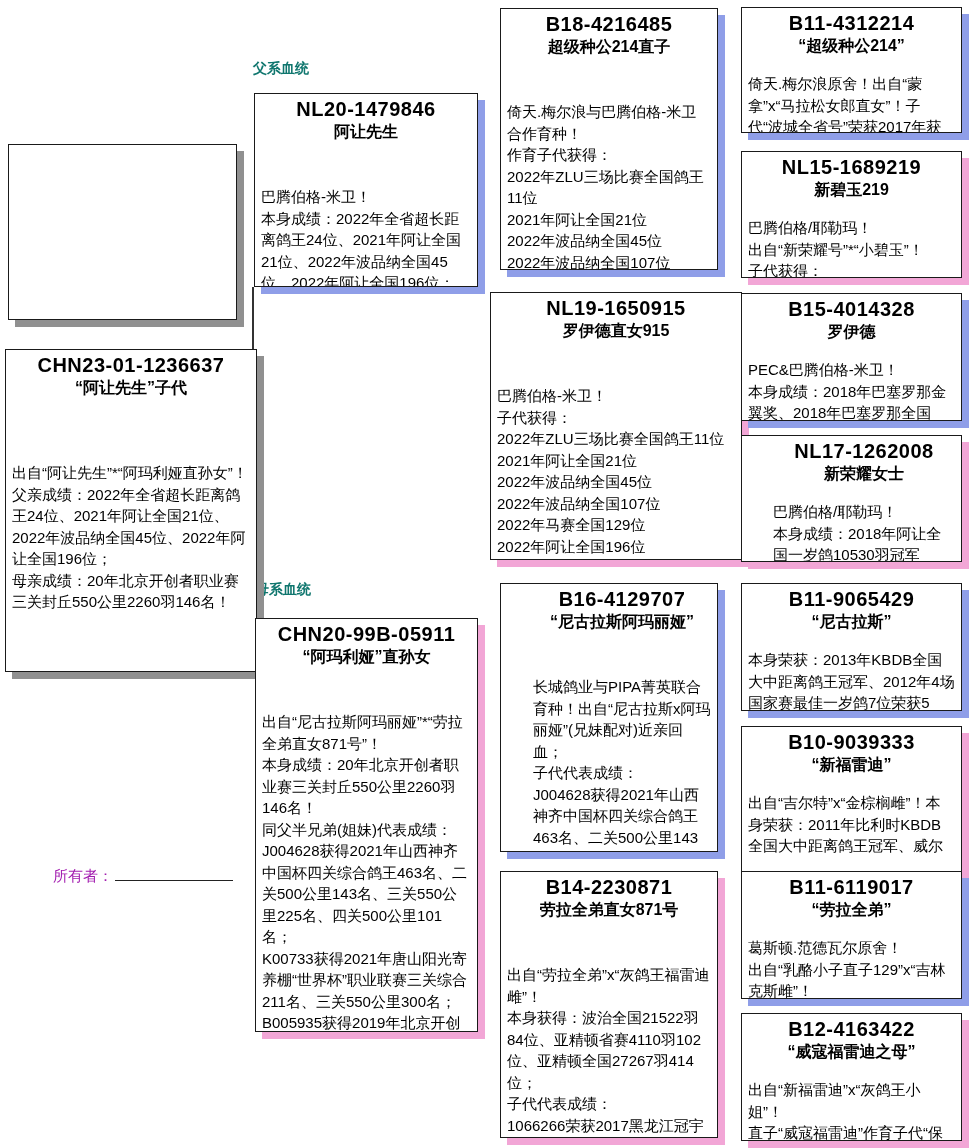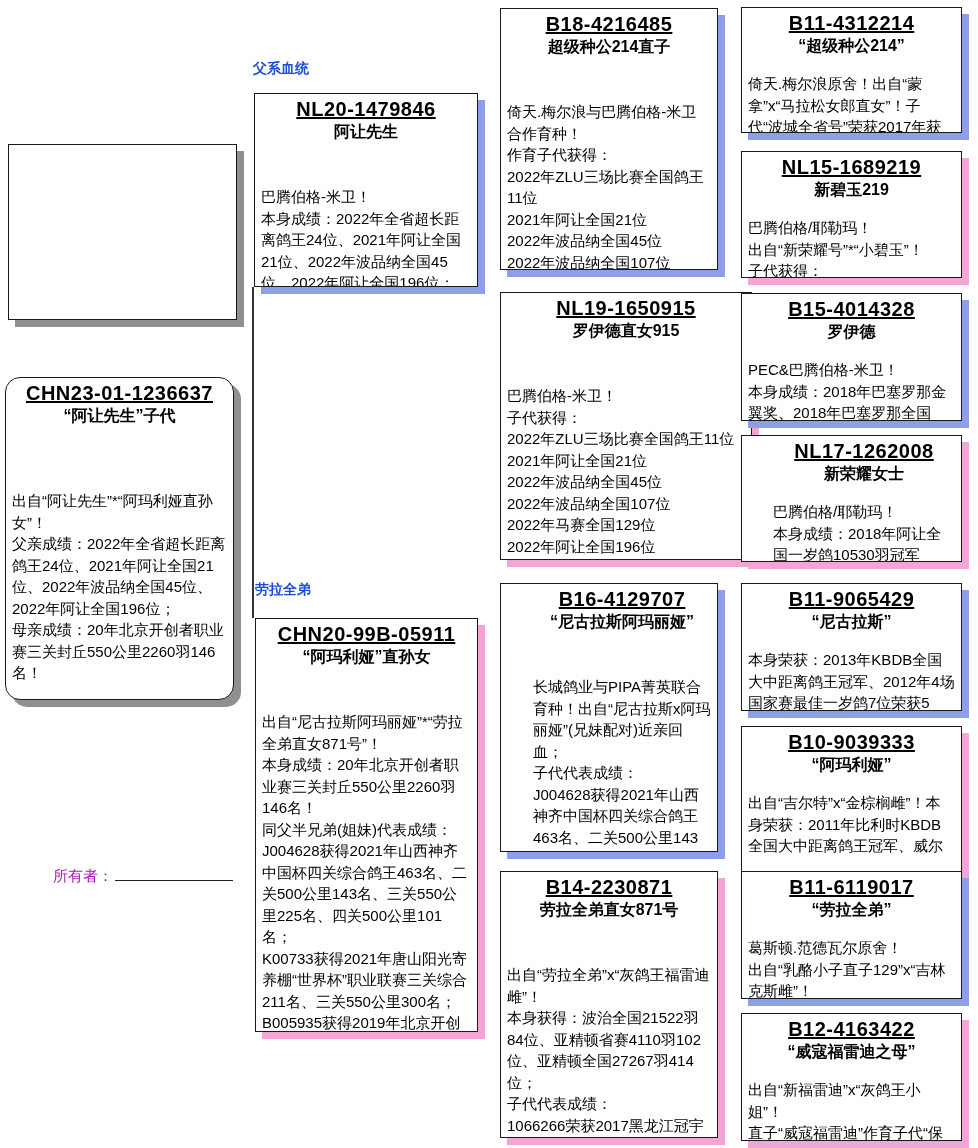--- a/index.html
+++ b/index.html
@@ -6,46 +6,46 @@
     --male:#8f9ee8;
     --female:#f2a6d6;
     --neutral:#909090;
     --ink:#1a1a1a;
   }
   html,body{margin:0;padding:0;background:#ffffff;}
   #page{
     position:relative;width:978px;height:1148px;background:#ffffff;overflow:hidden;
     font-family:"Liberation Sans","DejaVu Sans",sans-serif;color:#000;
   }
-  .section-label{position:absolute;font-size:14px;font-weight:bold;color:#1d4ed8;}
+  .section-label{position:absolute;font-size:14px;font-weight:bold;color:#0f766e;}
   #label-paternal{left:253px;top:60px;}
   #label-maternal{left:255px;top:581px;}
 
   .pbox{
     position:absolute;background:#ffffff;border:1.6px solid var(--ink);
     box-sizing:border-box;overflow:hidden;padding:4px 6px 2px 6px;
   }
   .pbox.line-male{box-shadow:7px 7px 0 0 var(--male);}
   .pbox.line-female{box-shadow:7px 7px 0 0 var(--female);}
   .pbox.line-neutral{box-shadow:7px 7px 0 0 var(--neutral);}
 
-  .ring{font-size:20px;font-weight:bold;text-align:center;line-height:23px;letter-spacing:0.5px;text-decoration:underline;}
+  .ring{font-size:20px;font-weight:bold;text-align:center;line-height:23px;letter-spacing:0.5px;}
   .bname{font-size:16px;font-weight:bold;text-align:center;line-height:21px;}
   .details{font-size:15px;line-height:21.5px;white-space:pre-line;color:#000000;}
   .gap-sm{margin-top:17px;}
   .gap-lg{margin-top:44px;}
   .gap-xl{margin-top:64px;}
 
   
   #box-empty  {left:8px;  top:144px; width:229px;height:176px;}
-  #box-subject{left:5px;  top:377px; width:229px;height:323px;border-radius:15px;}
+  #box-subject{left:5px;  top:349px; width:252px;height:323px;}
   #box-nl20   {left:254px;top:93px;  width:224px;height:194px;}
   #box-chn20  {left:255px;top:618px; width:223px;height:414px;}
   #box-b18    {left:500px;top:8px;   width:218px;height:262px;}
-  #box-nl19   {left:500px;top:292px; width:252px;height:268px;}
+  #box-nl19   {left:490px;top:292px; width:252px;height:268px;}
   #box-b16    {left:500px;top:583px; width:218px;height:269px;padding-left:32px;}
   #box-b14    {left:500px;top:871px; width:218px;height:267px;}
   #box-b11a   {left:741px;top:7px;   width:221px;height:126px;}
   #box-nl15   {left:741px;top:151px; width:221px;height:127px;}
   #box-b15    {left:741px;top:293px; width:221px;height:128px;}
   #box-nl17   {left:741px;top:435px; width:221px;height:127px;padding-left:31px;}
   #box-b11b   {left:741px;top:583px; width:221px;height:128px;}
   #box-b10    {left:741px;top:726px; width:221px;height:157px;}
   #box-b11c   {left:741px;top:871px; width:221px;height:128px;}
   #box-b12    {left:741px;top:1013px;width:221px;height:128px;}
@@ -55,21 +55,21 @@
 
   #owner-row{position:absolute;left:53px;top:866px;font-size:15px;color:#a21caf;}
   #owner-line{display:inline-block;width:118px;border-bottom:1.6px solid #222;height:14px;margin-left:2px;}
 </style>
 </head>
 <body>
 
 <div id="page">
 
   <div class="section-label" id="label-paternal">父系血统</div>
-  <div class="section-label" id="label-maternal">劳拉全弟</div>
+  <div class="section-label" id="label-maternal">母系血统</div>
 
   <div class="connector" id="conn-col2"></div>
 
   <div class="pbox line-neutral" id="box-empty"></div>
 
   <div class="pbox line-neutral" id="box-subject">
     <div class="ring">CHN23-01-1236637</div>
     <div class="bname">“阿让先生”子代</div>
     <div class="details gap-xl">出自“阿让先生”*“阿玛利娅直孙女”！
 父亲成绩：2022年全省超长距离鸽王24位、2021年阿让全国21位、2022年波品纳全国45位、2022年阿让全国196位；
@@ -177,21 +177,21 @@
   <div class="pbox line-male" id="box-b11b">
 
     <div class="ring">B11-9065429</div>
     <div class="bname">“尼古拉斯”</div>
     <div class="details gap-sm">本身荣获：2013年KBDB全国大中距离鸽王冠军、2012年4场国家赛最佳一岁鸽7位荣获5</div>
   </div>
 
   <div class="pbox line-female" id="box-b10">
 
     <div class="ring">B10-9039333</div>
-    <div class="bname">“阿玛利娅”</div>
+    <div class="bname">“新福雷迪”</div>
     <div class="details gap-sm">出自“吉尔特”x“金棕榈雌”！本身荣获：2011年比利时KBDB全国大中距离鸽王冠军、威尔</div>
   </div>
 
   <div class="pbox line-male" id="box-b11c">
 
     <div class="ring">B11-6119017</div>
     <div class="bname">“劳拉全弟”</div>
     <div class="details gap-sm">葛斯顿.范德瓦尔原舍！
 出自“乳酪小子直子129”x“吉林克斯雌”！</div>
   </div>

